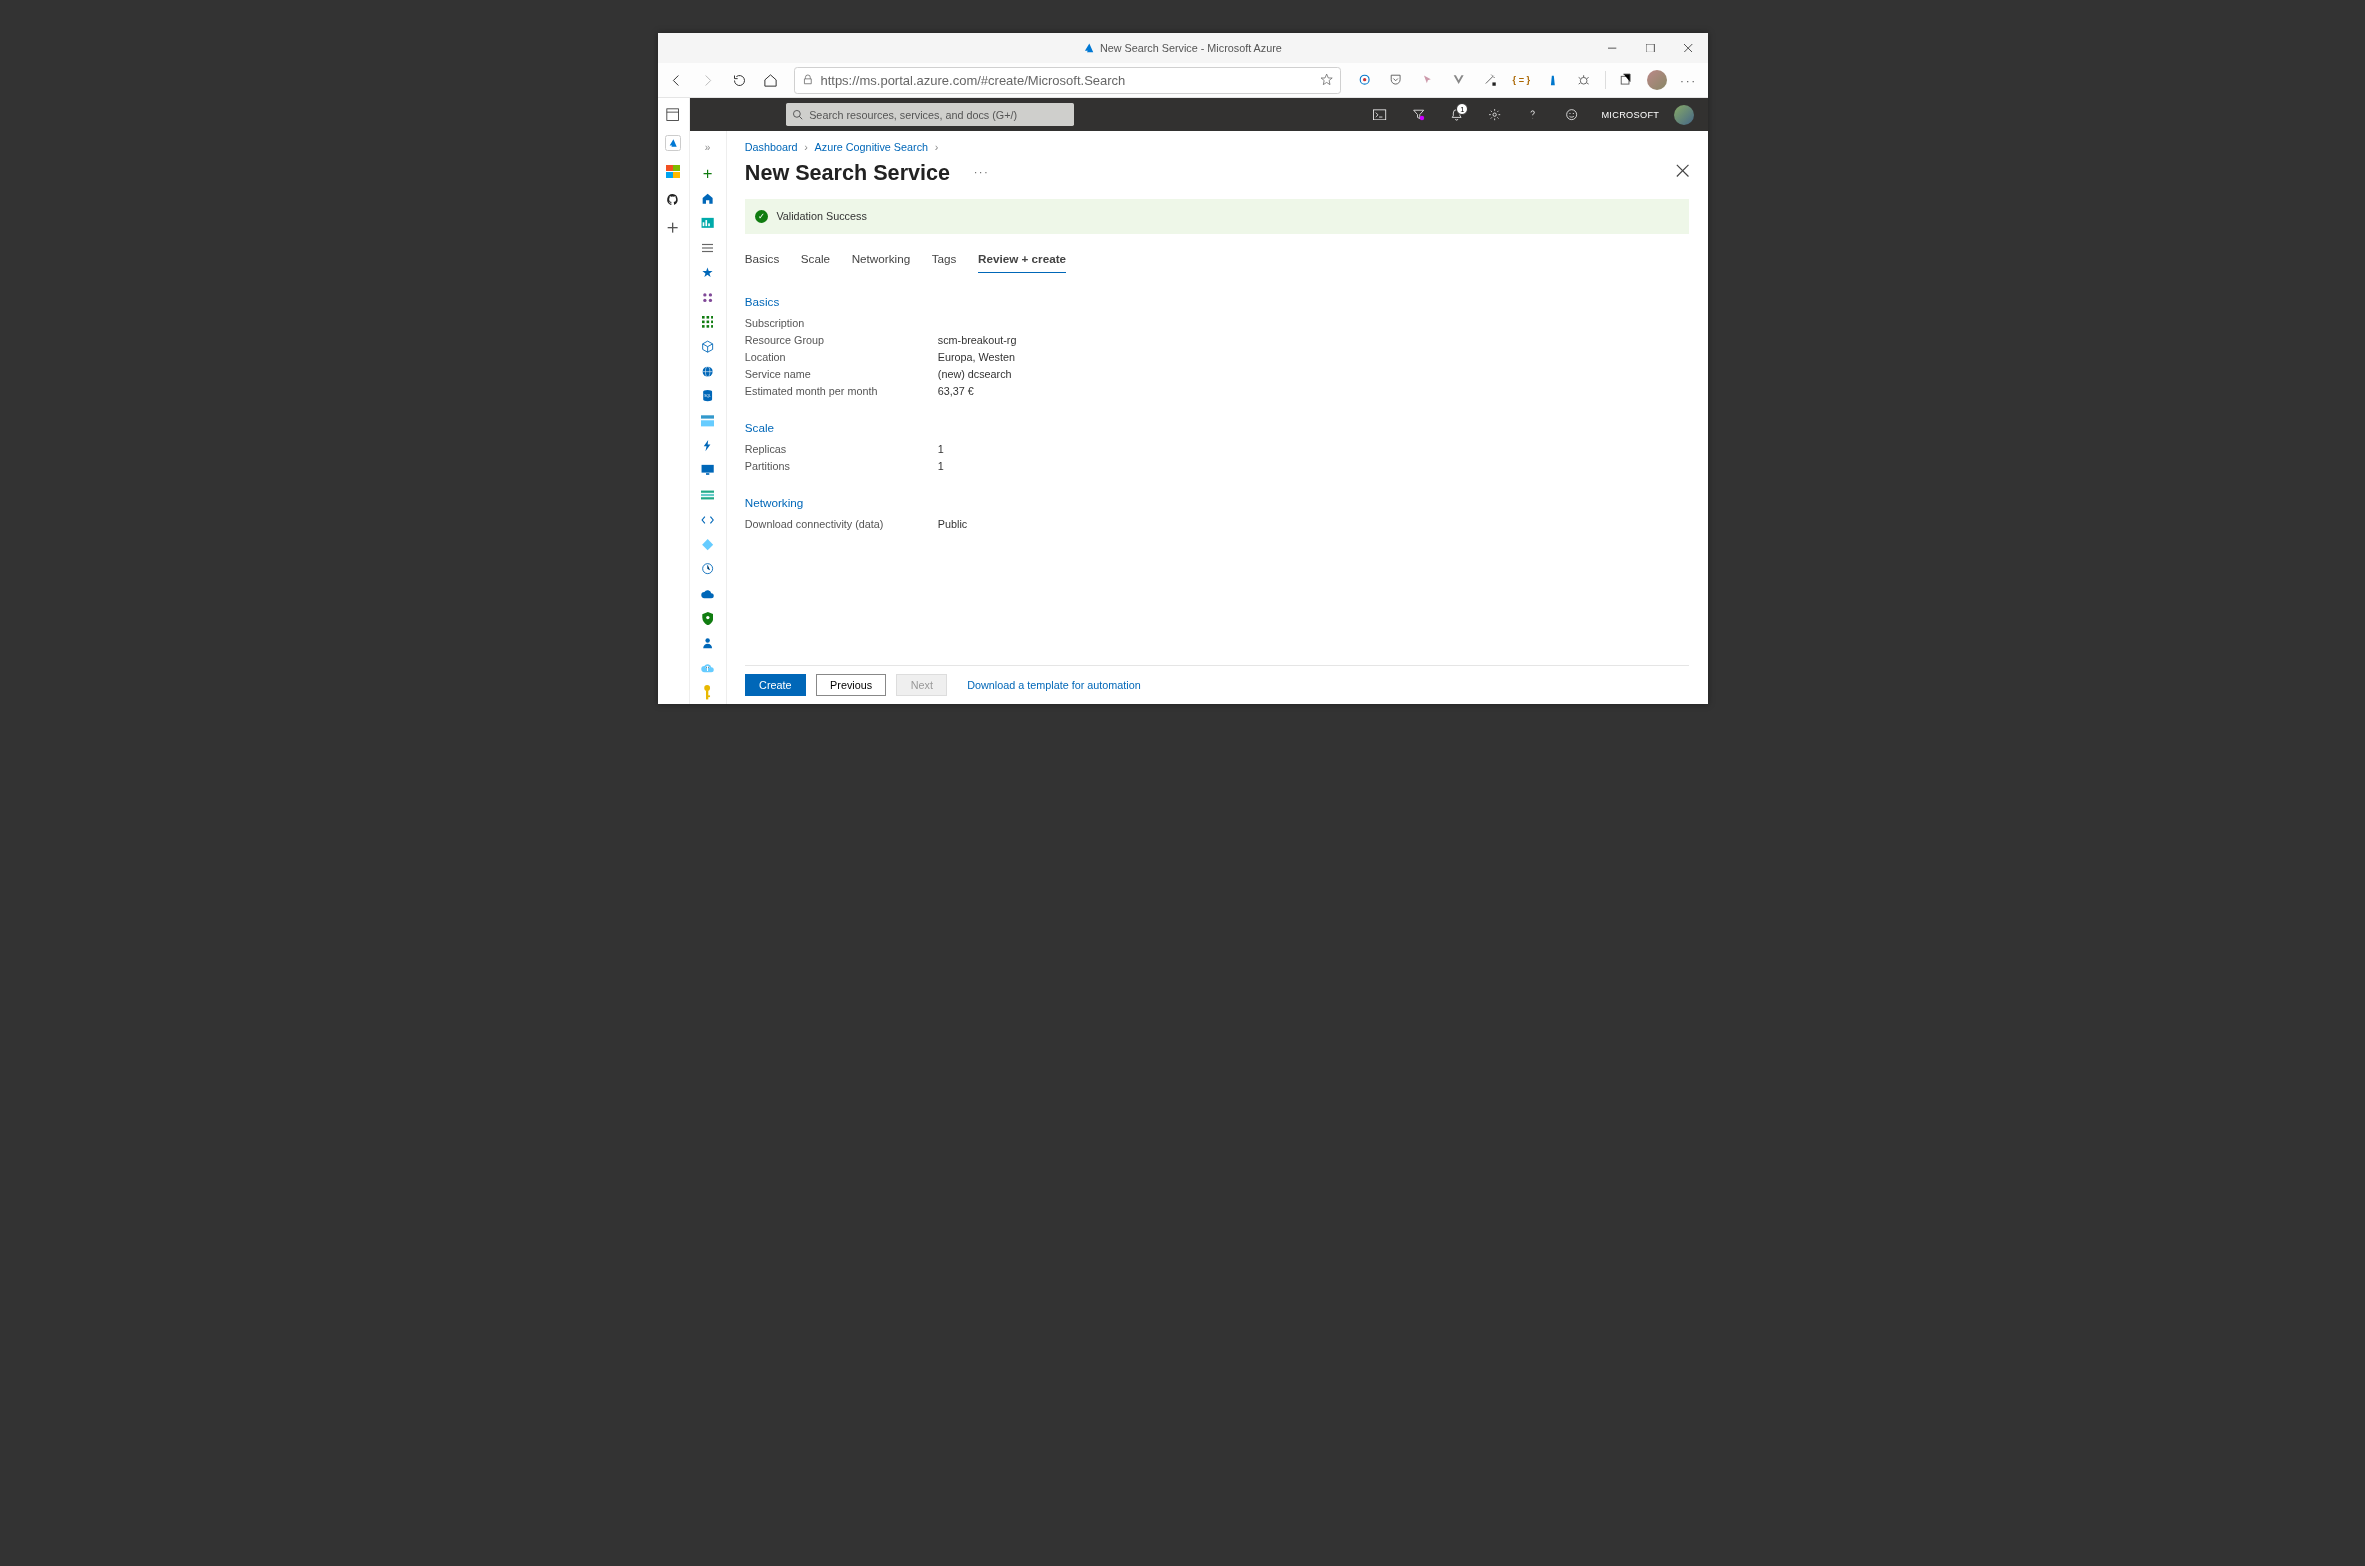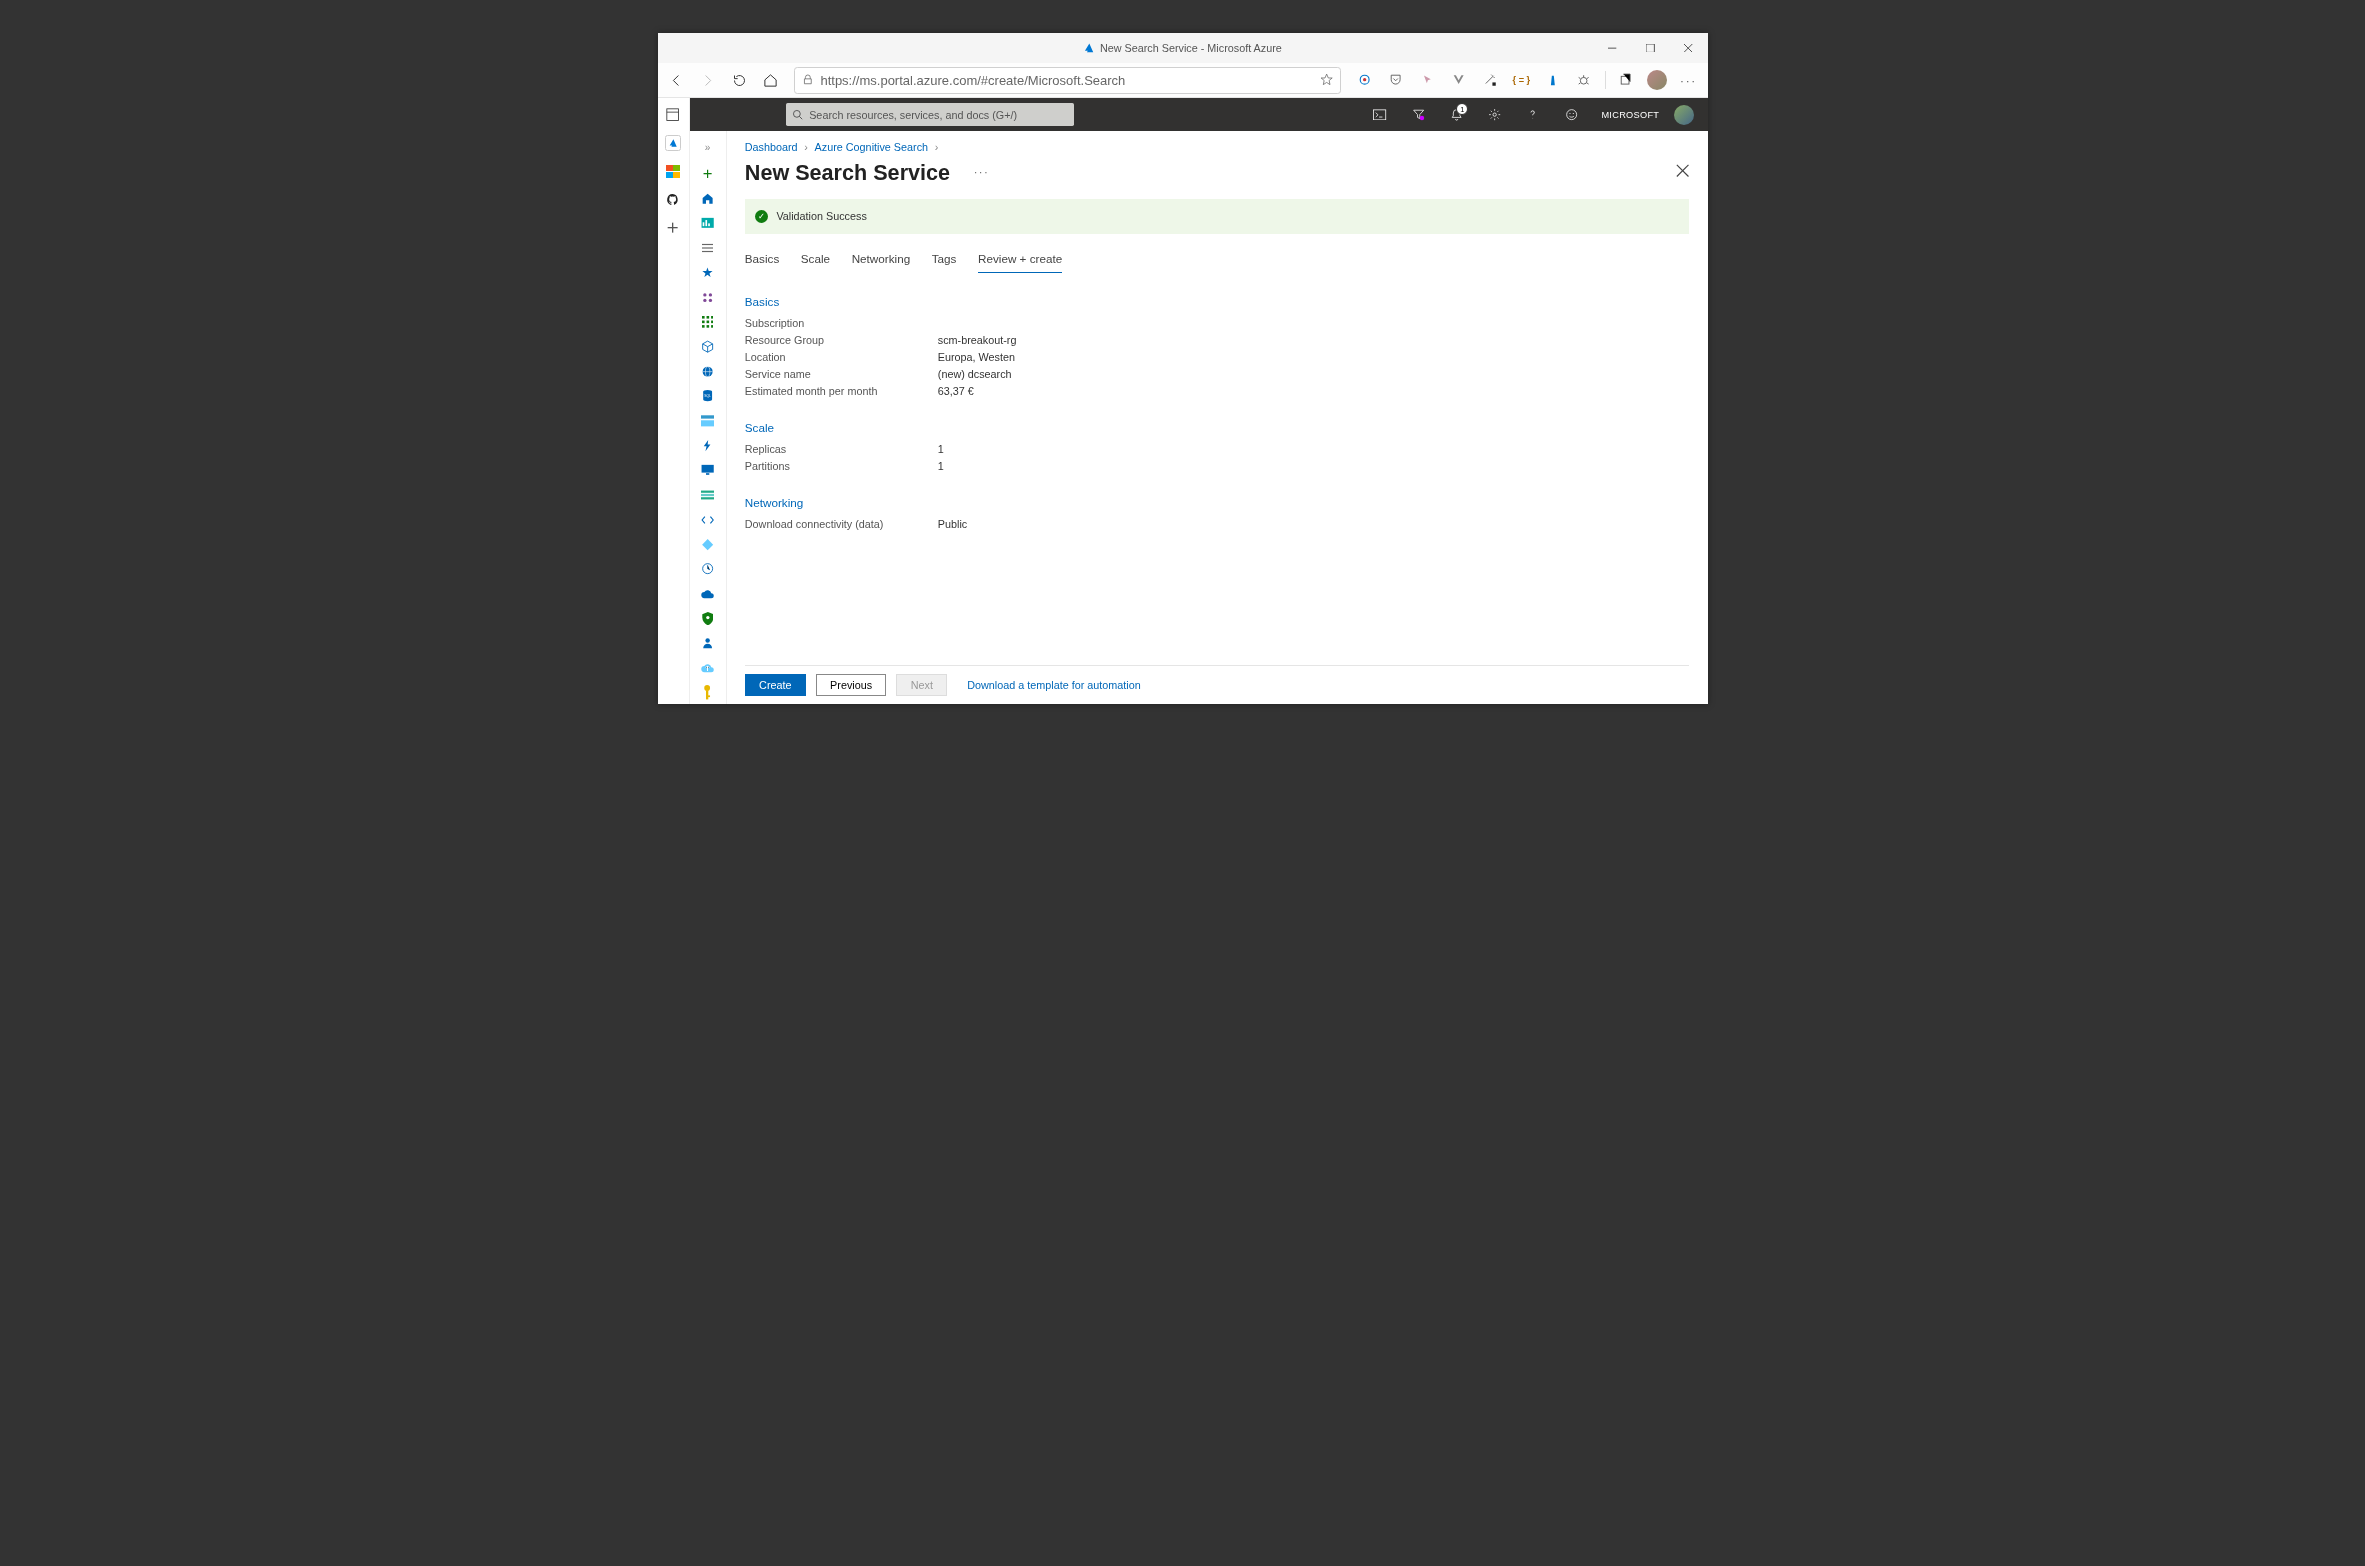--- a/index.html
+++ b/index.html
@@ -56,21 +56,21 @@
   .h1row { display: flex; align-items: center; gap: 24px; margin-top: 6.7px; }
   .h1row h1 { font-size: 21.6px; font-weight: 600; color: #222; }
   .h1row .dots { color: #555; letter-spacing: 1.7px; font-size: 10px; }
   .closex { position: absolute; right: 18.3px; top: 33px; font-size: 15px; color: #444; }
 
   .validbar { margin-top: 13.3px; background: #eef7e8; height: 35px; display: flex; align-items: center; gap: 8.3px; padding: 0 10px; font-size: 10.8px; color: #333; }
   .checkcircle { width: 13.3px; height: 13.3px; border-radius: 50%; background: #107c10; color: #fff; display: inline-flex; align-items: center; justify-content: center; font-size: 8.3px; }
 
   .tabs { display: flex; gap: 21.6px; margin-top: 18.3px; font-size: 11.7px; color: #444; border-bottom: 0; }
   .tab { padding-bottom: 6.7px; cursor: pointer; }
-  .tab.active { font-weight: 400; border-bottom: 1.7px solid #0067b8; }
+  .tab.active { font-weight: 700; border-bottom: 1.7px solid #0067b8; }
 
   .section-title { color: #0067b8; font-size: 11.7px; margin-top: 21.6px; margin-bottom: 6.7px; font-weight: 400; }
   .kv { display: flex; font-size: 10.8px; color: #444; padding: 2.5px 0; }
   .kv .k { width: 193px; color: #555; }
   .kv .v { color: #333; }
 
   
   .footer { margin-top: auto; border-top: 0.8px solid #e5e5e5; padding: 8.3px 0; display: flex; align-items: center; gap: 10px; }
   .btn { height: 21.6px; padding: 0 13.3px; font-size: 10.8px; border: 0.8px solid #888; background: #fff; display: inline-flex; align-items: center; justify-content: center; cursor: pointer; }
   .btn.primary { background: #0067b8; border-color: #0067b8; color: #fff; }

